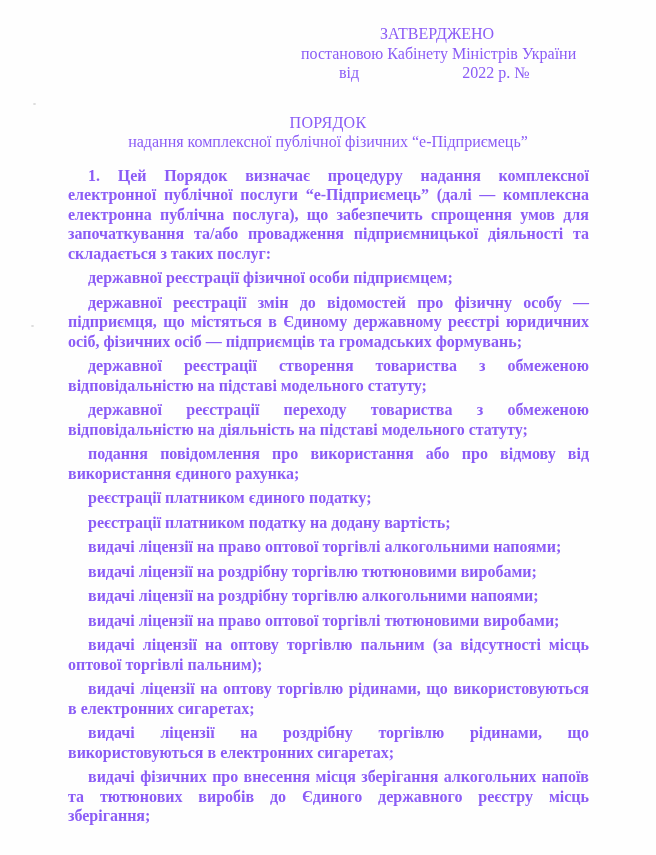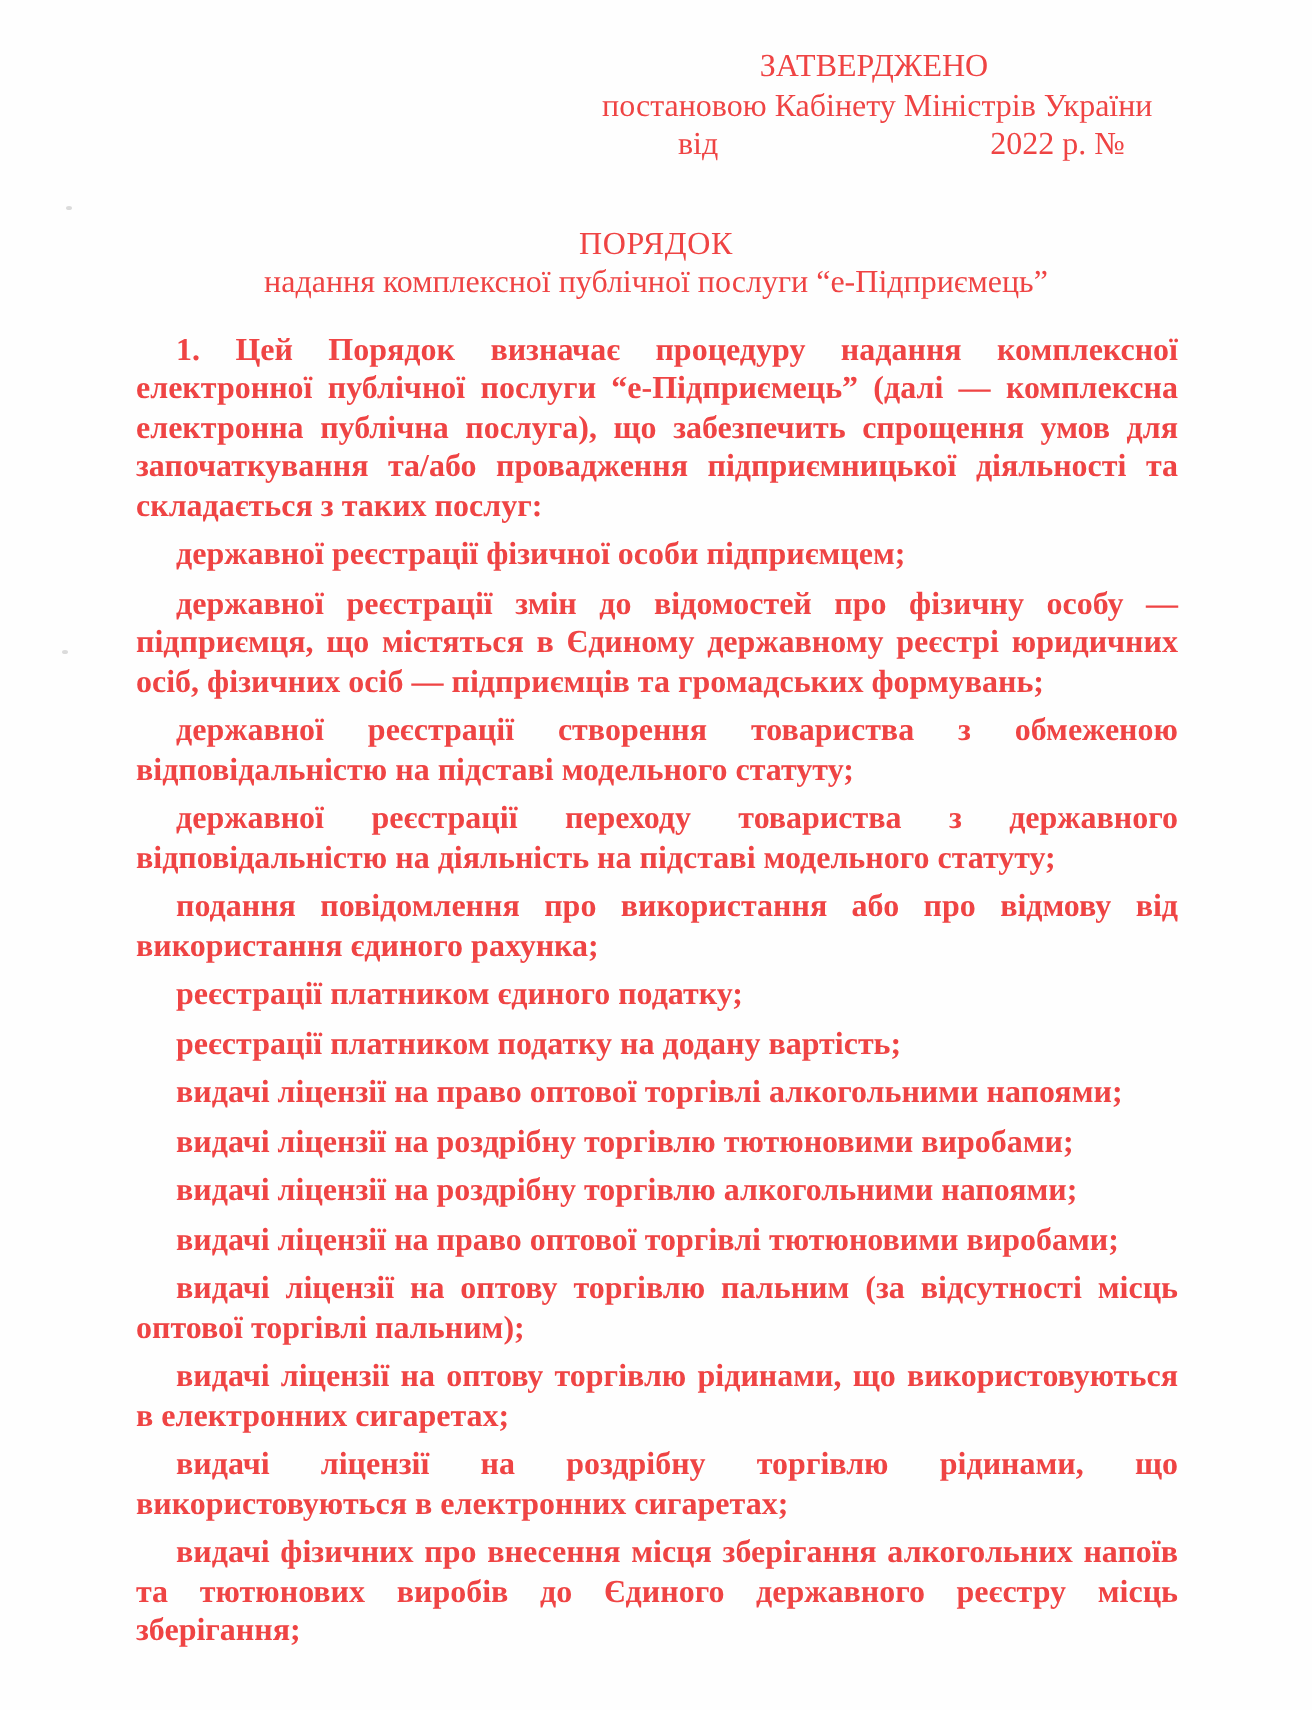--- a/index.html
+++ b/index.html
@@ -5,34 +5,34 @@
   html, body {
     margin: 0;
     padding: 0;
     background: #ffffff;
   }
   .page {
     position: relative;
     width: 656px;
     height: 855px;
     background: #fefefe;
-    color: #ef4444;
+    color: #8b5cf6;
     font-family: "Liberation Serif", "DejaVu Serif", serif;
     font-size: 16px;
     overflow: hidden;
   }
   
   .approval {
     margin: 24px 0 0 301px;
     width: 272px;
     line-height: 19.5px;
   }
   .approval-line1 { text-align: center; }
   .approval-line2 { text-align: left; white-space: nowrap; }
-  .approval-line3 { display: flex; gap: 33px; }
+  .approval-line3 { display: flex; }
   .approval-line3 .from { margin-left: 38px; }
   .approval-line3 .num  { margin-left: 103px; white-space: nowrap; }
 
   
   .title-block {
     margin-top: 30px;
     text-align: center;
     line-height: 19.5px;
   }
   .doc-title { letter-spacing: 0.3px; }
@@ -75,29 +75,29 @@
     <div class="approval-line1">ЗАТВЕРДЖЕНО</div>
     <div class="approval-line2">постановою Кабінету Міністрів України</div>
     <div class="approval-line3">
       <span class="from">від</span>
       <span class="num">2022 р. №</span>
     </div>
   </div>
 
   <div class="title-block">
     <div class="doc-title">ПОРЯДОК</div>
-    <div class="doc-subtitle">надання комплексної публічної послуги “е-Підприємець”</div>
+    <div class="doc-subtitle">надання комплексної публічної фізичних “е-Підприємець”</div>
   </div>
 
   <div class="body-text">
     <p>1. Цей Порядок визначає процедуру надання комплексної електронної публічної послуги “е-Підприємець” (далі — комплексна електронна публічна послуга), що забезпечить спрощення умов для започаткування та/або провадження підприємницької діяльності та складається з таких послуг:</p>
     <p>державної реєстрації фізичної особи підприємцем;</p>
     <p>державної реєстрації змін до відомостей про фізичну особу — підприємця, що містяться в Єдиному державному реєстрі юридичних осіб, фізичних осіб — підприємців та громадських формувань;</p>
     <p>державної реєстрації створення товариства з обмеженою відповідальністю на підставі модельного статуту;</p>
-    <p>державної реєстрації переходу товариства з державного відповідальністю на діяльність на підставі модельного статуту;</p>
+    <p>державної реєстрації переходу товариства з обмеженою відповідальністю на діяльність на підставі модельного статуту;</p>
     <p>подання повідомлення про використання або про відмову від використання єдиного рахунка;</p>
     <p>реєстрації платником єдиного податку;</p>
     <p>реєстрації платником податку на додану вартість;</p>
     <p>видачі ліцензії на право оптової торгівлі алкогольними напоями;</p>
     <p>видачі ліцензії на роздрібну торгівлю тютюновими виробами;</p>
     <p>видачі ліцензії на роздрібну торгівлю алкогольними напоями;</p>
     <p>видачі ліцензії на право оптової торгівлі тютюновими виробами;</p>
     <p>видачі ліцензії на оптову торгівлю пальним (за відсутності місць оптової торгівлі пальним);</p>
     <p>видачі ліцензії на оптову торгівлю рідинами, що використовуються в електронних сигаретах;</p>
     <p>видачі ліцензії на роздрібну торгівлю рідинами, що використовуються в електронних сигаретах;</p>

